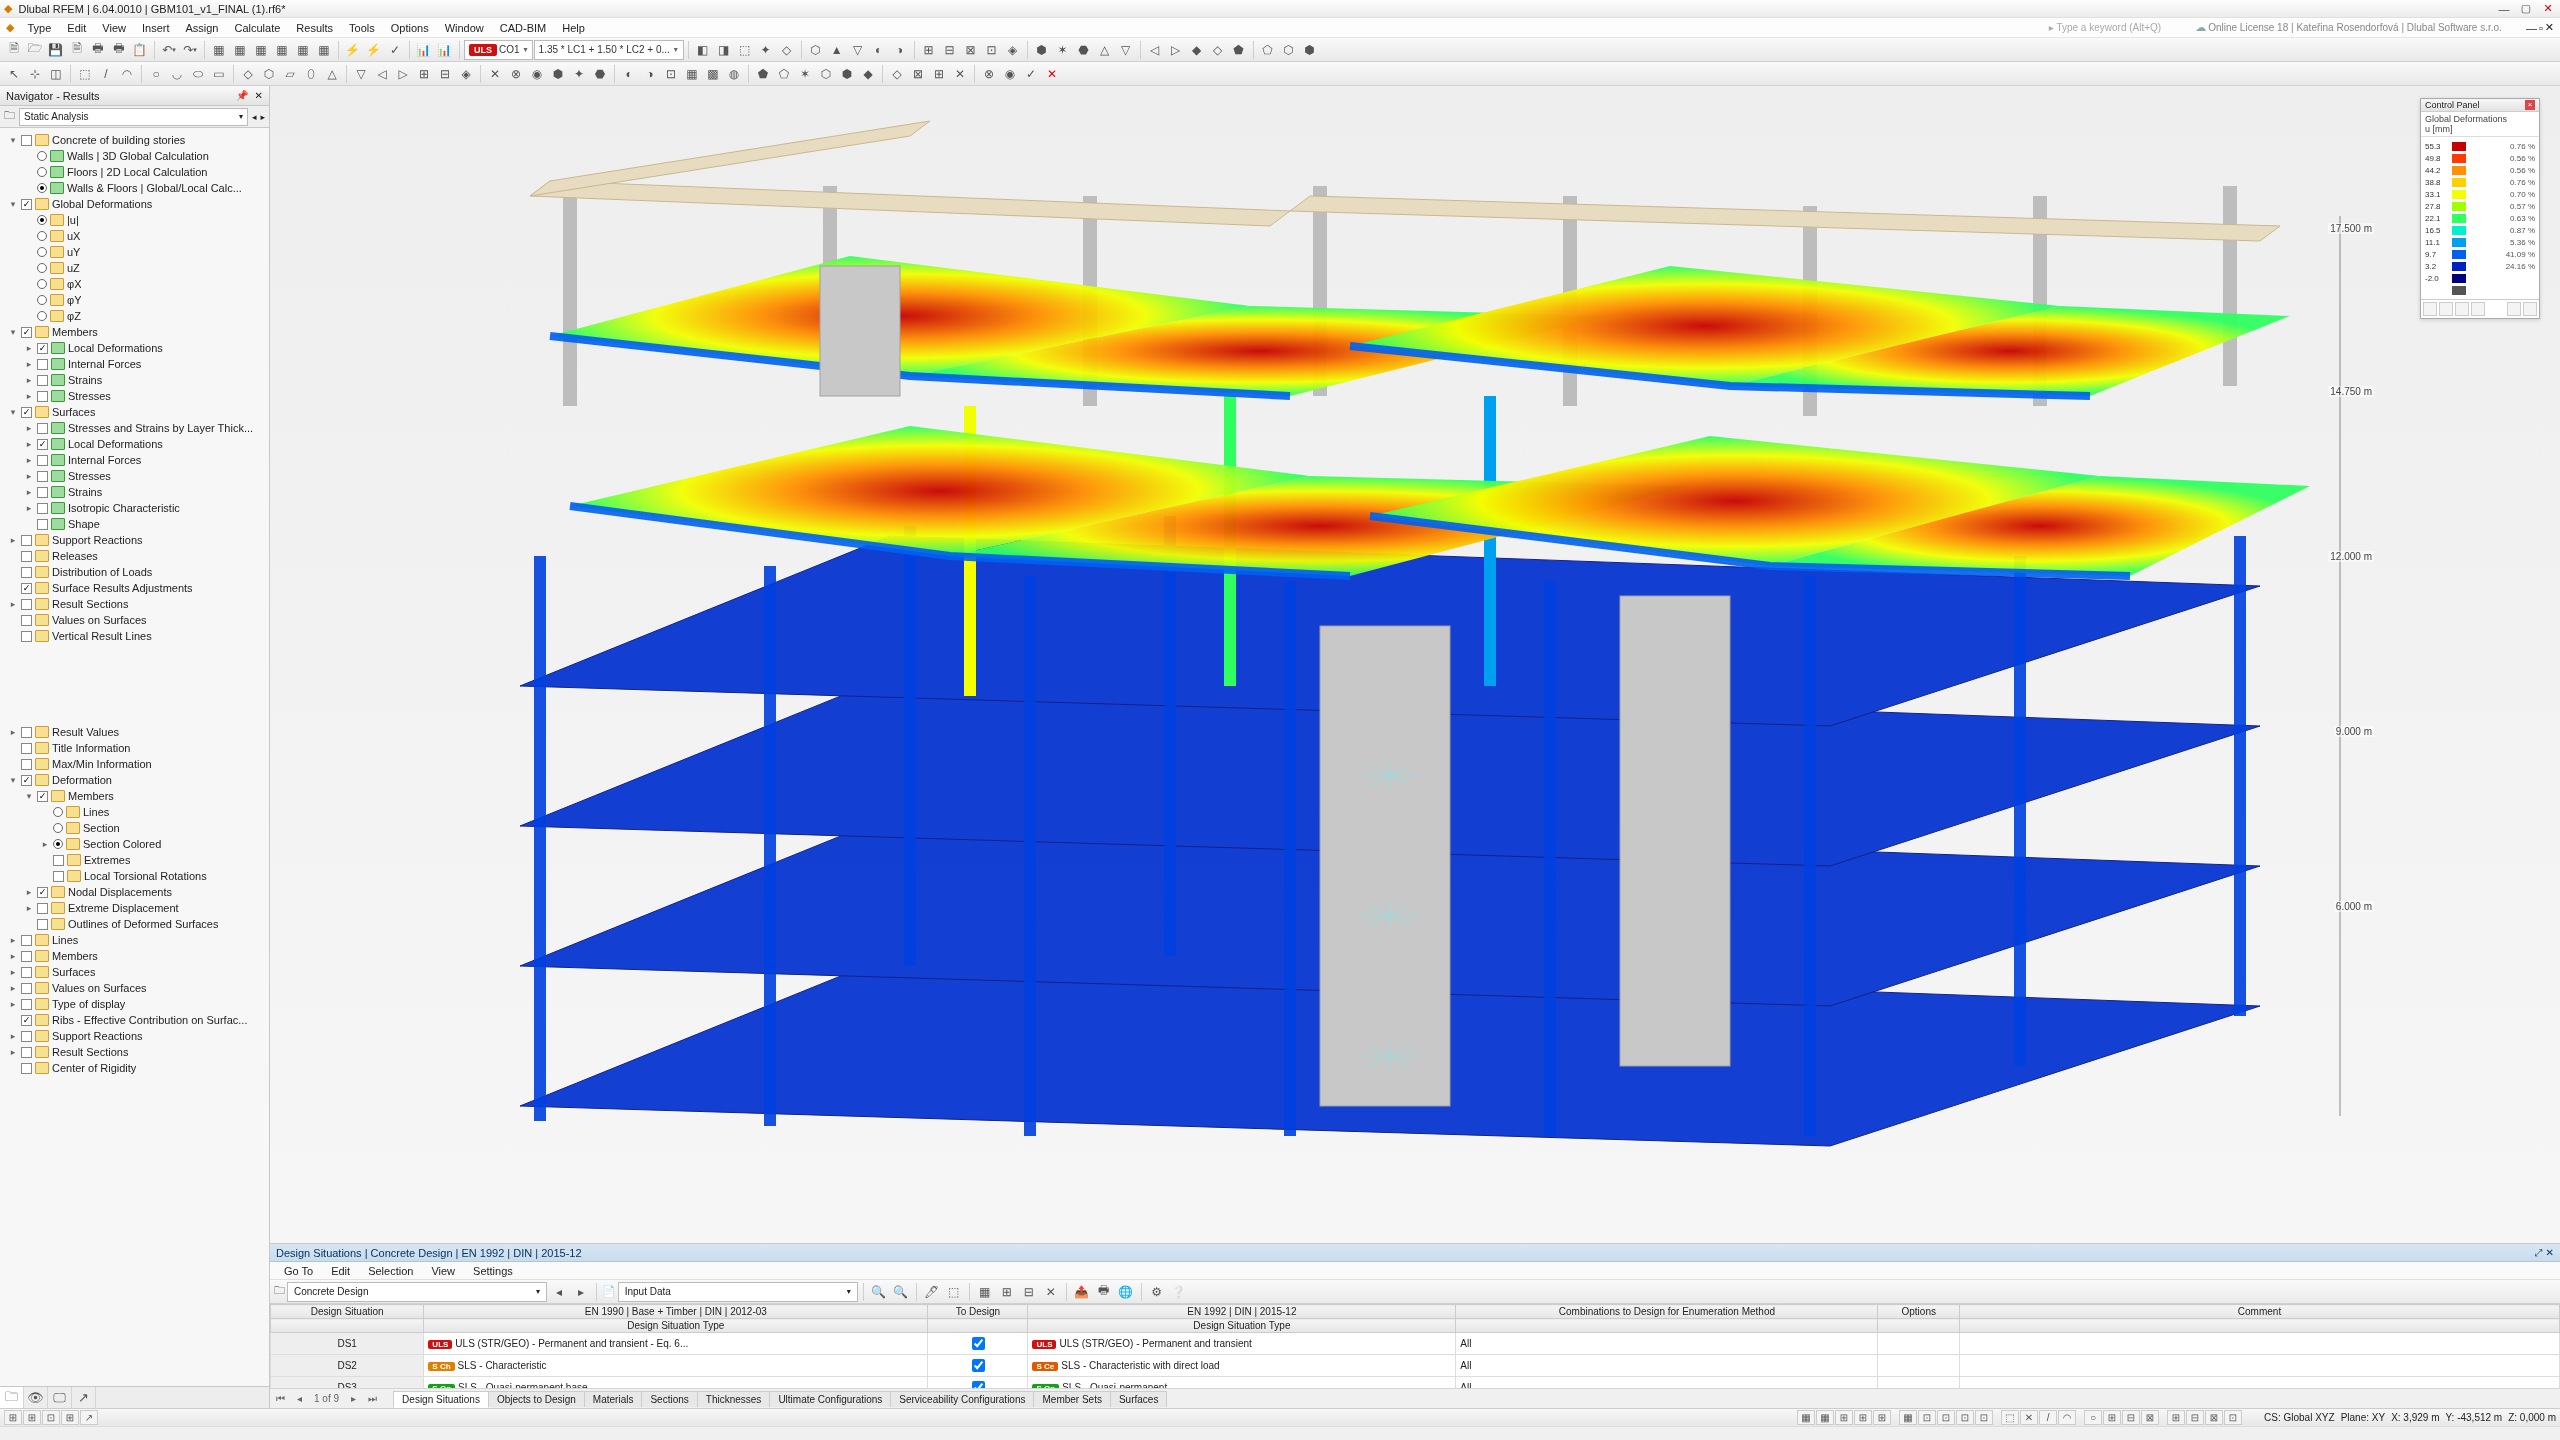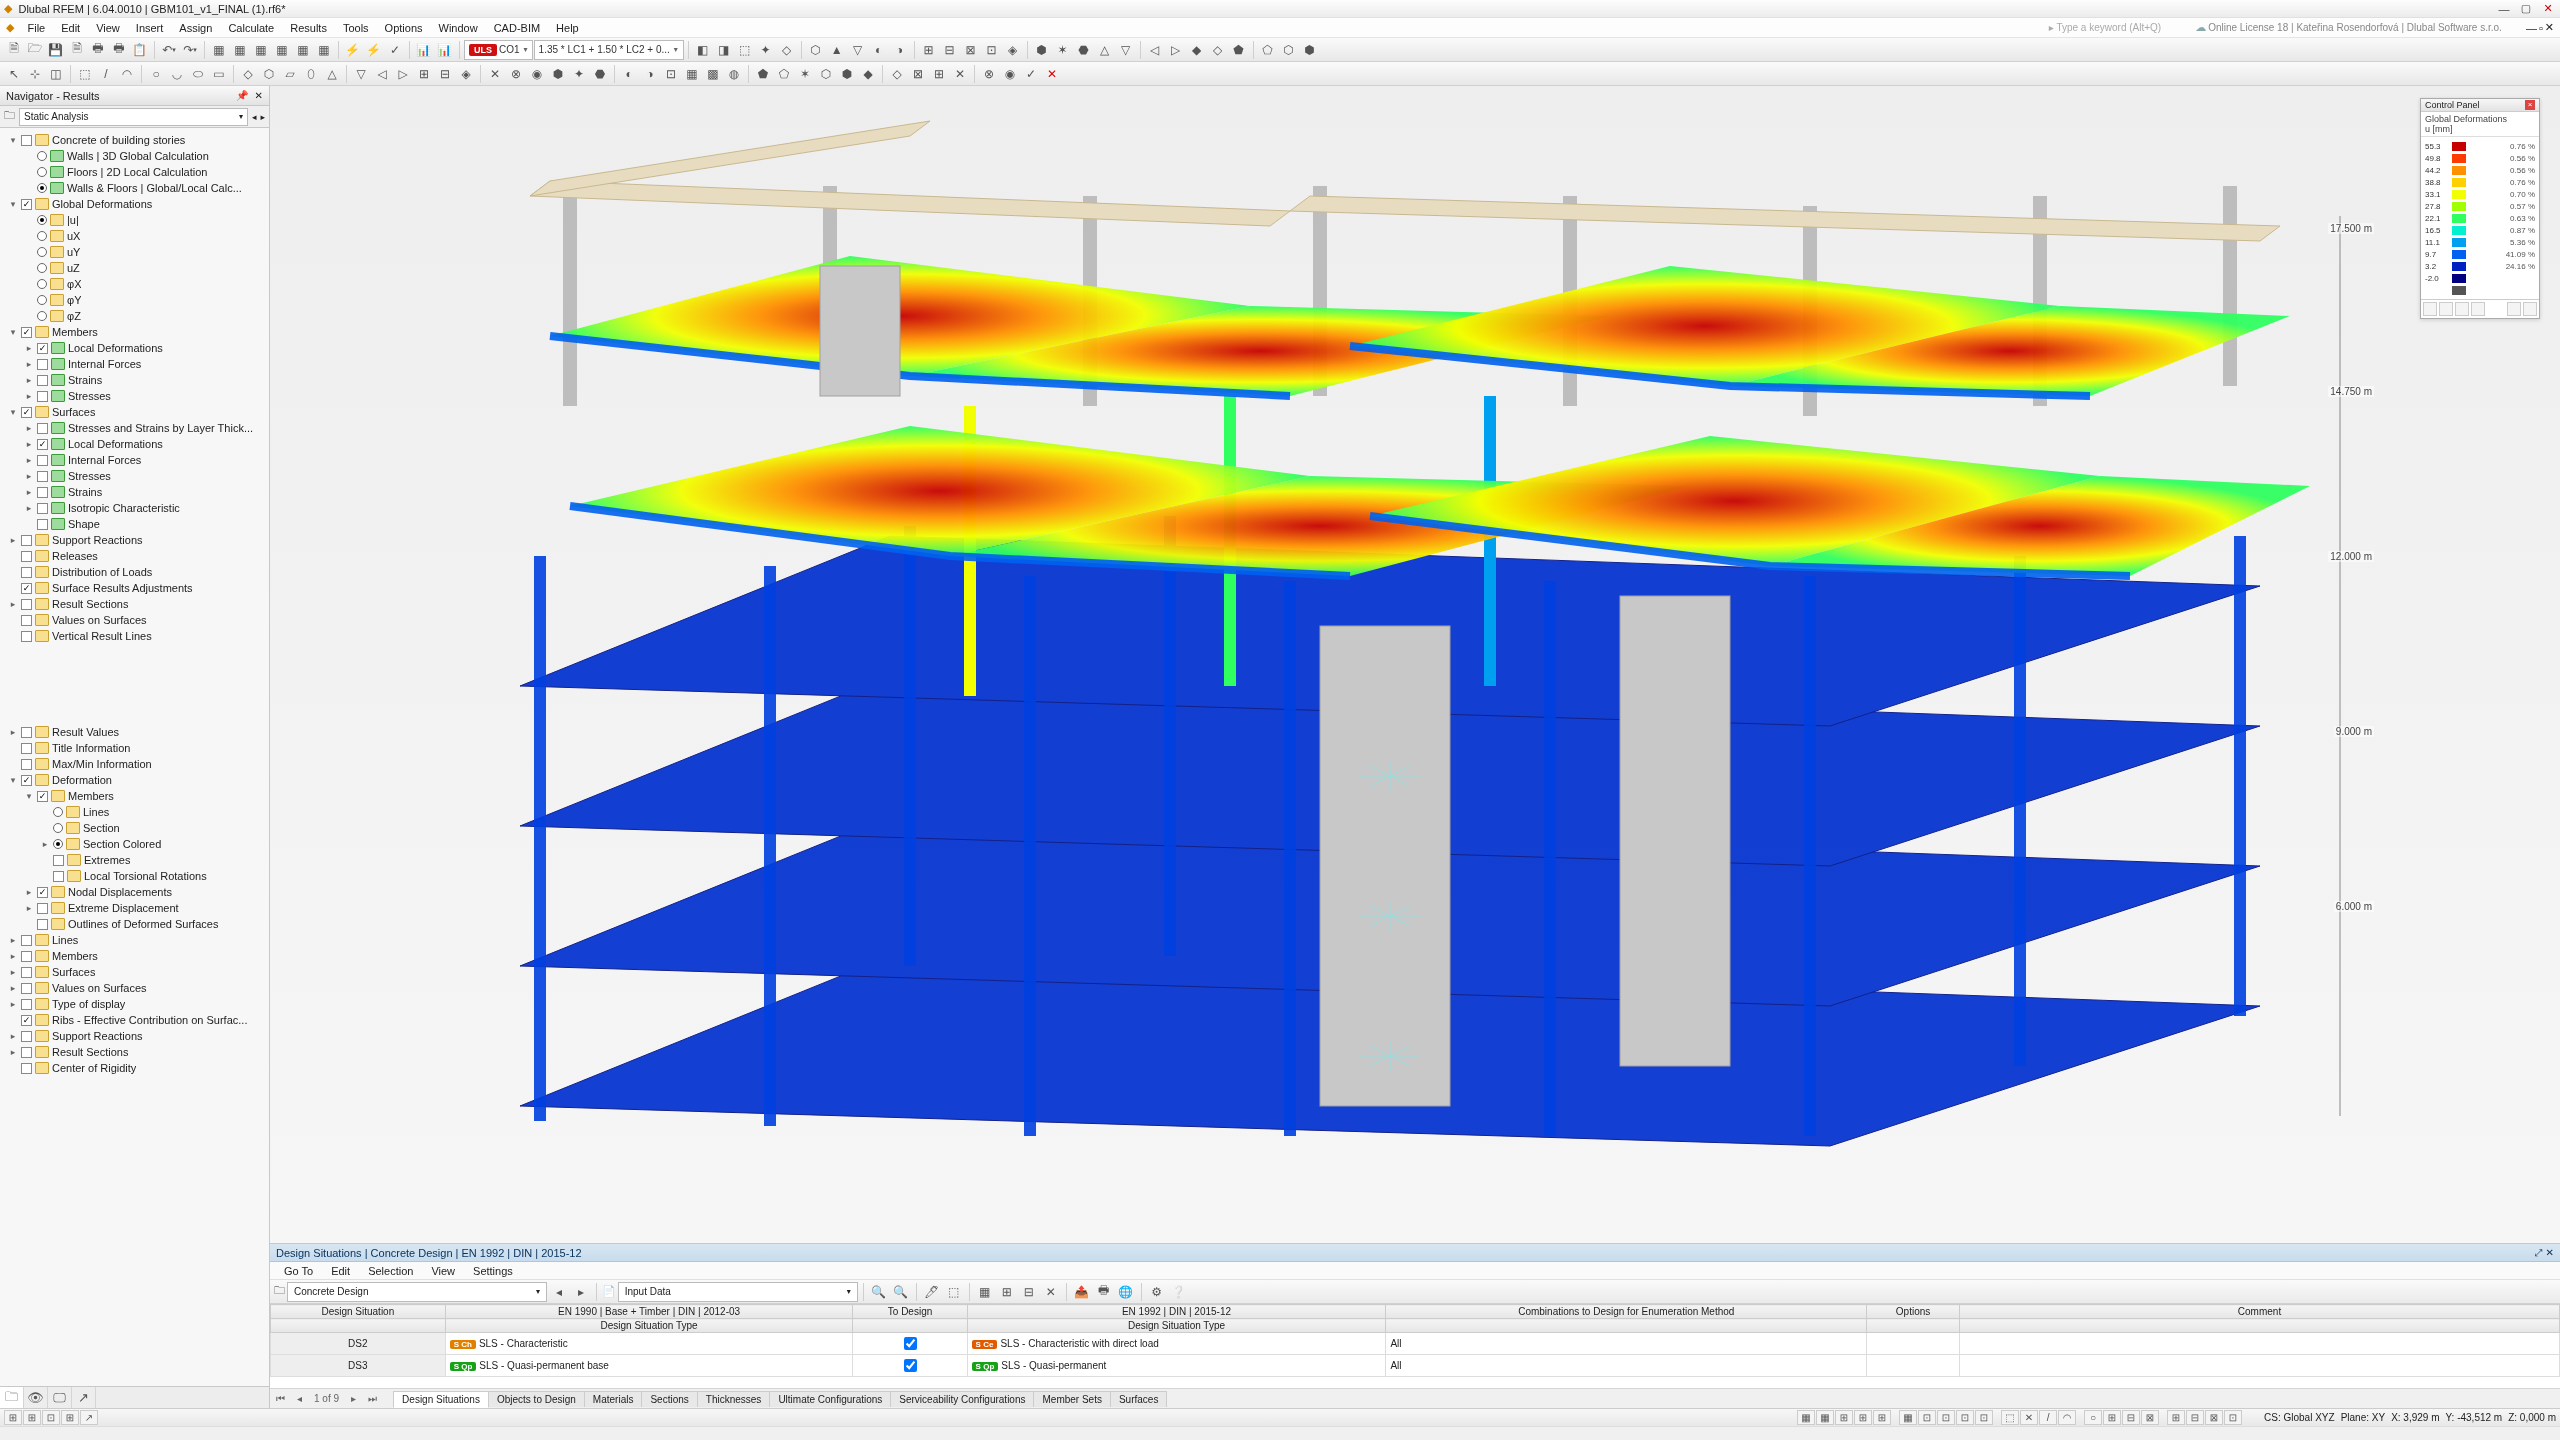--- a/index.html
+++ b/index.html
@@ -106,21 +106,21 @@
   <span style="color:#d08000">◆</span>
   <span>Dlubal RFEM | 6.04.0010 | GBM101_v1_FINAL (1).rf6*</span>
   <span class="fill"></span>
   <span class="winbtn">—</span>
   <span class="winbtn">▢</span>
   <span class="winbtn" style="color:#c00">✕</span>
 </div>
 
 <div id="menubar" class="row">
   <span style="color:#d08000;margin-right:4px">◆</span>
-  <span class="mi">File</span>
+  <span class="mi">Type</span>
     <span class="mi">Edit</span>
     <span class="mi">View</span>
     <span class="mi">Insert</span>
     <span class="mi">Assign</span>
     <span class="mi">Calculate</span>
     <span class="mi">Results</span>
     <span class="mi">Tools</span>
     <span class="mi">Options</span>
     <span class="mi">Window</span>
     <span class="mi">CAD-BIM</span>
@@ -882,20 +882,29 @@
               <tr>
                 <th></th>
                 <th>Design Situation Type</th>
                 <th></th>
                 <th>Design Situation Type</th>
                 <th></th>
                 <th></th>
                 <th></th>
               </tr>
               <tr>
+    <td class="hdr">DS1</td>
+    <td><span class="tag uls">ULS</span>ULS (STR/GEO) - Permanent and transient - Eq. 6...</td>
+    <td style="text-align:center"><input type="checkbox" checked="" style=""></td>
+    <td><span class="tag uls">ULS</span>ULS (STR/GEO) - Permanent and transient</td>
+    <td>All</td>
+                <td></td>
+                <td></td>
+  </tr>
+              <tr>
     <td class="hdr">DS2</td>
     <td><span class="tag sch">S Ch</span>SLS - Characteristic</td>
     <td style="text-align:center"><input type="checkbox" checked="" style=""></td>
     <td><span class="tag sce">S Ce</span>SLS - Characteristic with direct load</td>
     <td>All</td>
                 <td></td>
                 <td></td>
   </tr>
               <tr>
     <td class="hdr">DS3</td>

